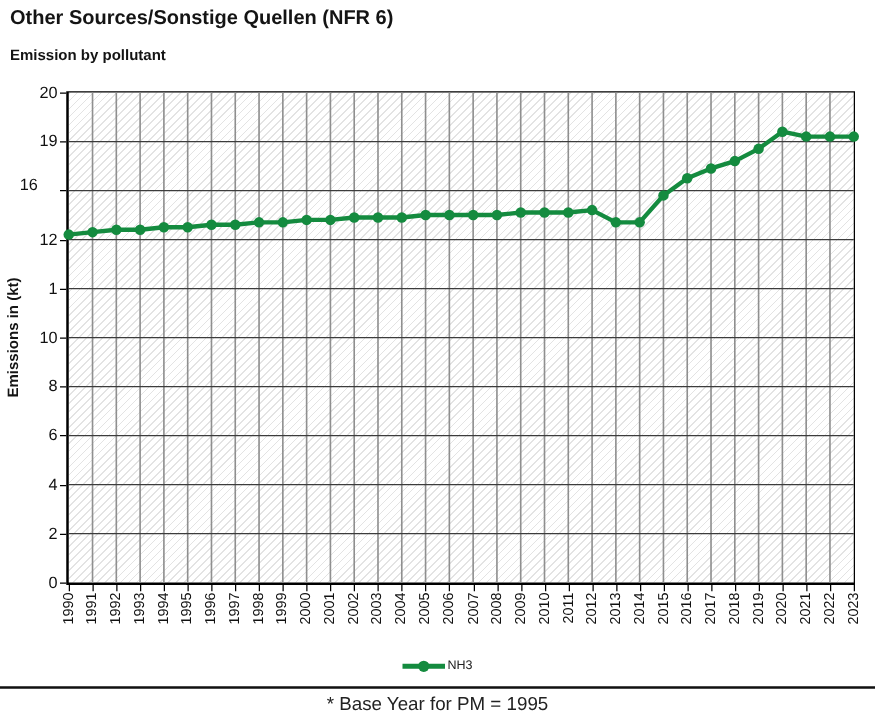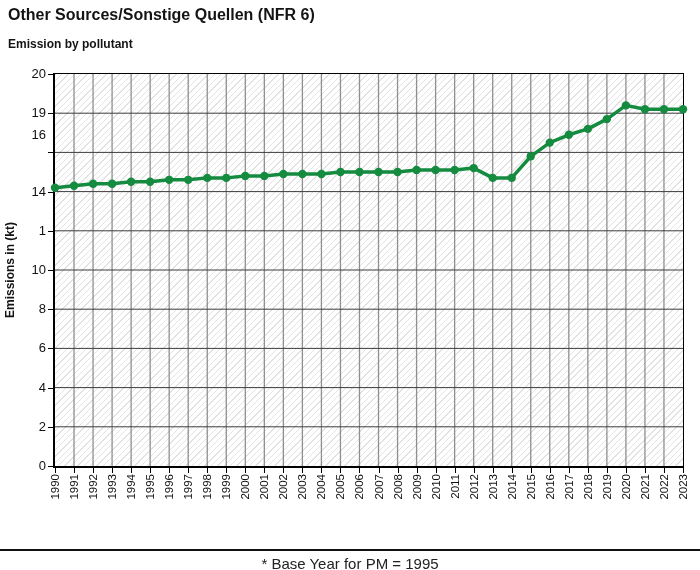--- a/index.html
+++ b/index.html
@@ -123,41 +123,50 @@
         <circle cx="513.8181818181819" cy="60.760000000000026" r="4.2" fill="#148b3f"></circle>
         <circle cx="532.8484848484849" cy="54.88000000000002" r="4.2" fill="#148b3f"></circle>
         <circle cx="551.8787878787879" cy="45.08000000000001" r="4.2" fill="#148b3f"></circle>
         <circle cx="570.9090909090909" cy="31.360000000000024" r="4.2" fill="#148b3f"></circle>
         <circle cx="589.939393939394" cy="35.280000000000015" r="4.2" fill="#148b3f"></circle>
         <circle cx="608.969696969697" cy="35.280000000000015" r="4.2" fill="#148b3f"></circle>
         <circle cx="628" cy="35.280000000000015" r="4.2" fill="#148b3f"></circle>
       </svg>
   </div>
 
+  <div id="legend">
+    <div class="legend-item">
+      <span class="legend-line">
+        <span class="bar" style="background: rgb(20, 139, 63);"></span>
+        <span class="dot" style="background: rgb(20, 139, 63);"></span>
+      </span>
+      <span class="legend-label">NH3</span>
+    </div>
+  </div>
 
   <div id="footer">
     <span>* Base Year for PM = 1995</span>
   </div>
 <div class="ylabel" style="top: 458px;">0</div>
     <div class="ytick" style="top: 466px;"></div>
     <div class="ylabel" style="top: 418.8px;">2</div>
     <div class="ytick" style="top: 426.8px;"></div>
     <div class="ylabel" style="top: 379.6px;">4</div>
     <div class="ytick" style="top: 387.6px;"></div>
     <div class="ylabel" style="top: 340.4px;">6</div>
     <div class="ytick" style="top: 348.4px;"></div>
     <div class="ylabel" style="top: 301.2px;">8</div>
     <div class="ytick" style="top: 309.2px;"></div>
     <div class="ylabel" style="top: 262px;">10</div>
     <div class="ytick" style="top: 270px;"></div>
     <div class="ylabel" style="top: 222.8px;">1</div>
     <div class="ytick" style="top: 230.8px;"></div>
-    <div class="ylabel" style="top: 183.6px;">14</div>
+    <div class="ylabel" style="top: 183.6px;">12</div>
     <div class="ytick" style="top: 191.6px;"></div>
-    <div class="ylabel" style="top: 127px;">16</div>
+    <div class="ylabel" style="top: 140px; text-align: center;">16</div>
     <div class="ytick" style="top: 152.4px;"></div>
     <div class="ylabel" style="top: 105.2px;">19</div>
     <div class="ytick" style="top: 113.2px;"></div>
     <div class="ylabel" style="top: 66px;">20</div>
     <div class="ytick" style="top: 74px;"></div>
     <div class="xtick" style="left: 55px;"></div>
     <div class="xlabel" style="left: 48px;">1990</div>
     <div class="xtick" style="left: 74.0303px;"></div>
     <div class="xlabel" style="left: 67.0303px;">1991</div>
     <div class="xtick" style="left: 93.0606px;"></div>

